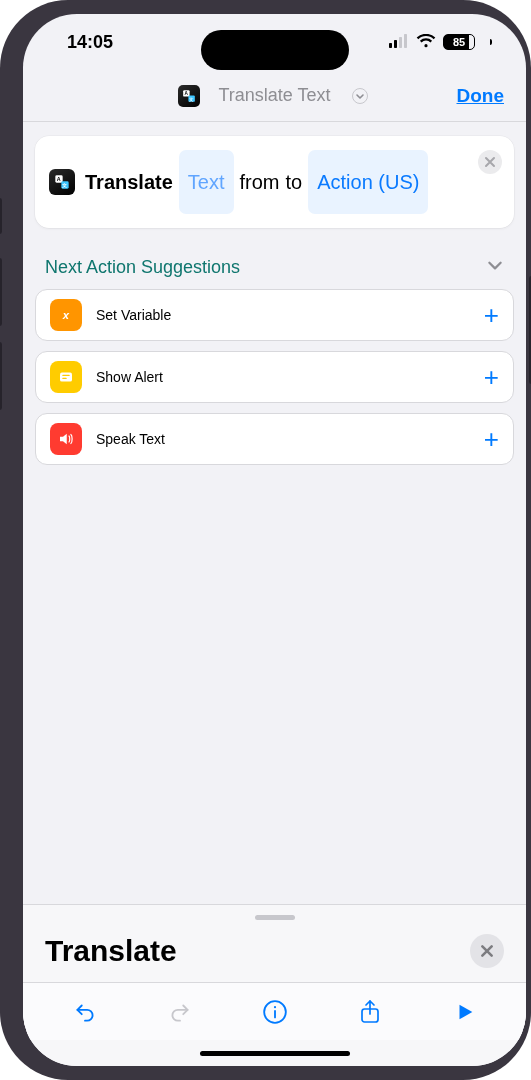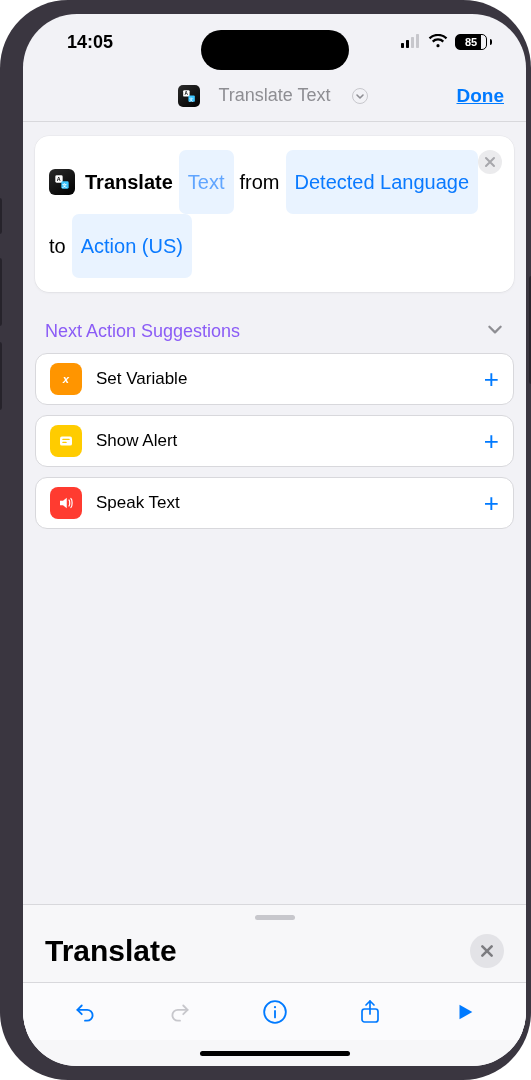--- a/index.html
+++ b/index.html
@@ -49,30 +49,30 @@
   .token {
     display: inline-block; padding: 14px 9px; border-radius: 7px; color: #007aff; font-weight: 400;
   }
   .token-light { background: #e9f3ff; color:#60a5ff; }
   .token-blue { background: #e9f3ff; color:#0a7aff; }
   .card-close {
     position: absolute; right: 12px; top: 14px; width: 24px; height: 24px; border-radius: 50%; background: #ebebed; display:flex;align-items:center;justify-content:center;
   }
   
   .section-header {
-    display:flex; align-items:center; justify-content:space-between; padding: 28px 10px 10px; color:#8b5cf6; font-size:18px;
+    display:flex; align-items:center; justify-content:space-between; padding: 28px 10px 10px; color:#0f766e; font-size:18px;
   }
   .suggestion {
     background:#fff; border:0.5px solid #d8d8dc; border-radius:12px; height:52px; display:flex; align-items:center; padding:0 14px; margin-bottom:10px; gap:14px;
   }
   .sug-icon { width:32px; height:32px; border-radius:8px; display:flex;align-items:center;justify-content:center;}
   .sug-icon.orange{background:#ff9500;}
   .sug-icon.yellow{background:#ffcc00;}
   .sug-icon.red{background:#ff3b30;}
-  .sug-label{flex:1; font-size:17px; color:#000;}
+  .sug-label{flex:1; font-size:14px; color:#000;}
   .sug-plus{color:#007aff; font-size:26px; font-weight:300;}
   
   .sheet {
     background:#f7f7f9; border-top:0.5px solid #d8d8dc; padding: 10px 0 0;
   }
   .grabber{ width:40px; height:5px; background:#c7c7cc; border-radius:3px; margin:0 auto 14px;}
   .sheet-row { display:flex; align-items:center; justify-content:space-between; padding:0 22px 14px;}
   .sheet-title { font-size:30px; font-weight:700; color:#000;}
   .sheet-close {
     width:34px;height:34px;border-radius:50%;background:#e3e3e7;display:flex;align-items:center;justify-content:center;
@@ -111,21 +111,21 @@
               <rect x="5" y="6" width="3" height="8" rx="0.8" fill="#000"></rect>
               <rect x="10" y="3" width="3" height="11" rx="0.8" fill="#c7c7cc"></rect>
               <rect x="15" y="0" width="3" height="14" rx="0.8" fill="#c7c7cc"></rect>
             </svg>
         </span>
         <span>
           <svg width="20" height="14" viewBox="0 0 20 14">
               <path d="M10 13.3a1.6 1.6 0 100-3.2 1.6 1.6 0 000 3.2zM5.5 8.4a6.5 6.5 0 019 0l1.6-1.6a8.8 8.8 0 00-12.2 0L5.5 8.4zM2.3 5.2a11 11 0 0115.4 0L19.3 3.6a13.3 13.3 0 00-18.6 0L2.3 5.2z" fill="#000"></path>
             </svg>
         </span>
-        <span style="display:flex;align-items:center;gap:3px;">
+        <span style="display:flex;align-items:center;gap:15px;">
           <span style="position:relative;display:inline-flex;align-items:center;justify-content:center;width:32px;height:16px;border:1.5px solid #000;border-radius:5px;font-size:11px;font-weight:700;background:linear-gradient(to right,#000 85%,transparent 85%);color:#fff;">85</span>
           <span style="width:2px;height:6px;background:#000;border-radius:0 2px 2px 0;"></span>
         </span>
       </div>
     </div>
 
     <div class="navbar">
       <div class="navbar-title">
         <span class="nav-app-icon">
           <svg viewBox="0 0 24 24">
@@ -158,21 +158,20 @@
             <svg viewBox="0 0 24 24">
                 <rect x="2" y="2" width="11" height="11" rx="2" fill="#fff"></rect>
                 <rect x="11" y="11" width="11" height="11" rx="2" fill="#3ec6ff"></rect>
                 <text x="7" y="11" font-size="8" text-anchor="middle" fill="#000" font-weight="700">A</text>
                 <text x="16" y="20" font-size="7" text-anchor="middle" fill="#fff" font-weight="700">文</text>
               </svg>
           </span>
           <span class="action-word">Translate</span>
           <span class="token token-light">Text</span>
           <span class="static-word">from</span>
-          <span class="token token-blue">Detected Language</span>
           <span class="static-word">to</span>
           <span class="token token-blue">Action (US)</span>
         </div>
       </div>
 
       <div class="section-header">
         <span>Next Action Suggestions</span>
         <span>
           <svg width="18" height="18" viewBox="0 0 16 16">
               <path d="M3 6l5 5 5-5" fill="none" stroke="#8e8e93" stroke-width="2" stroke-linecap="round" stroke-linejoin="round"></path>

